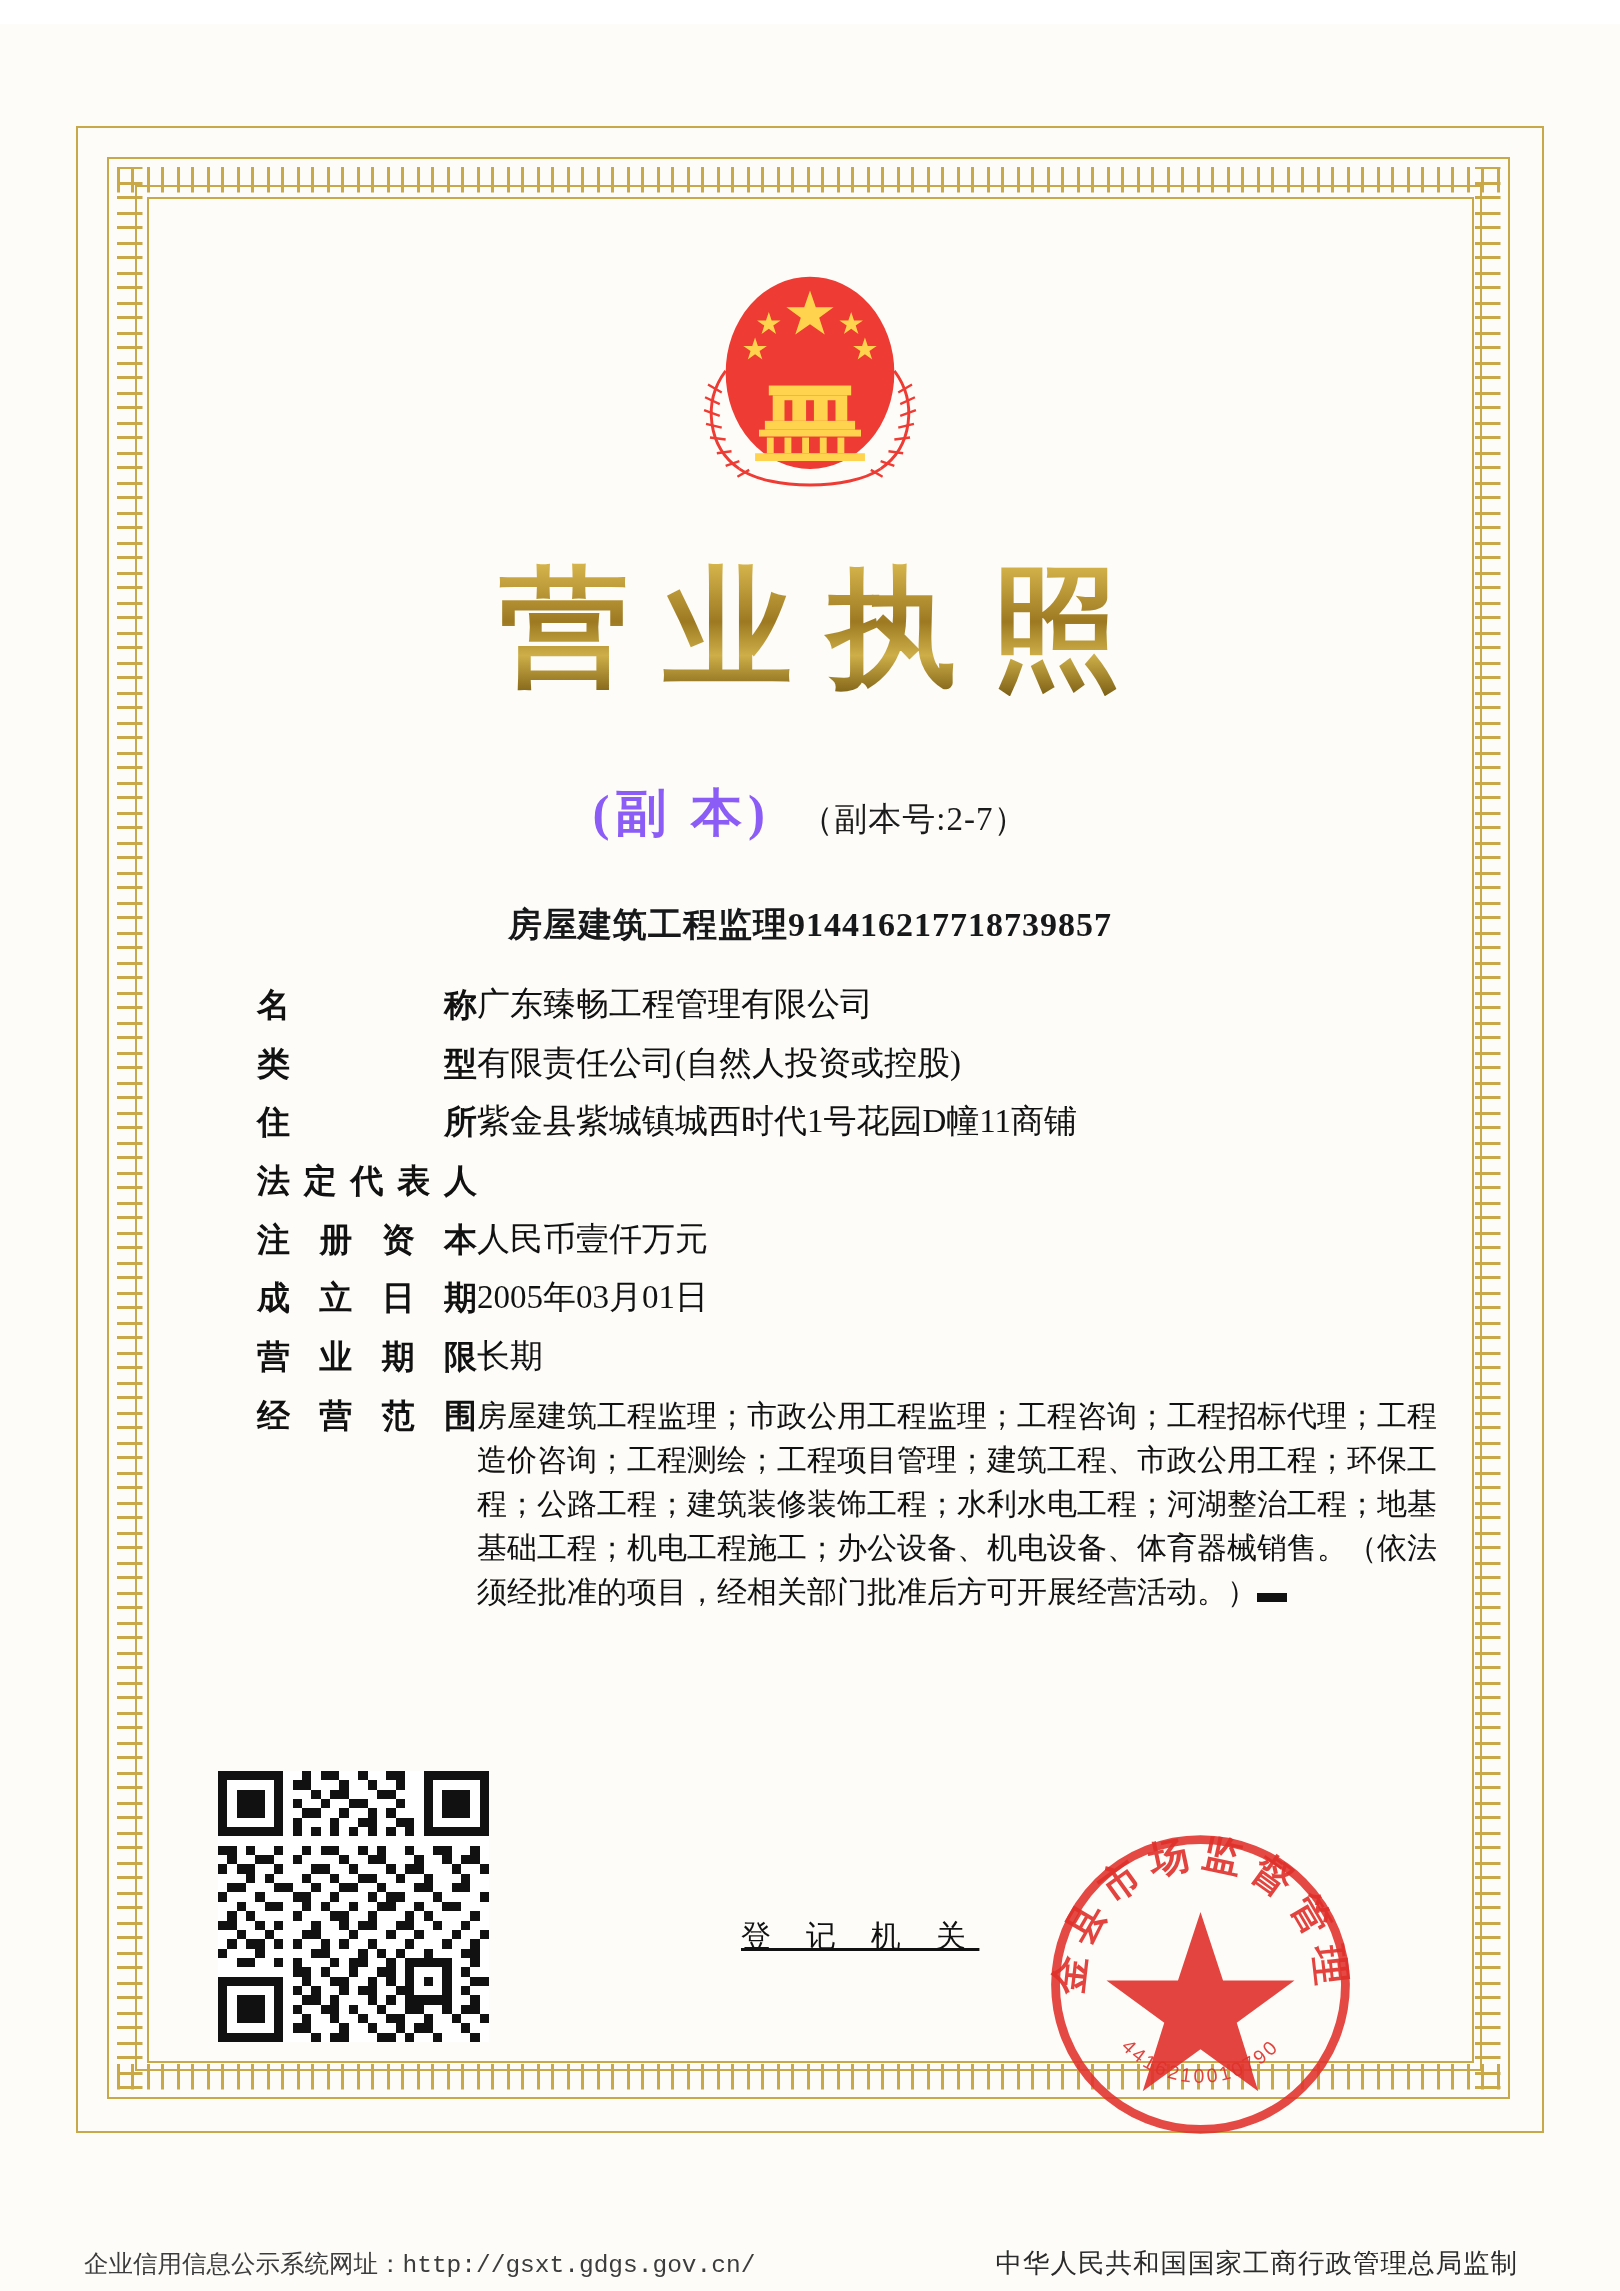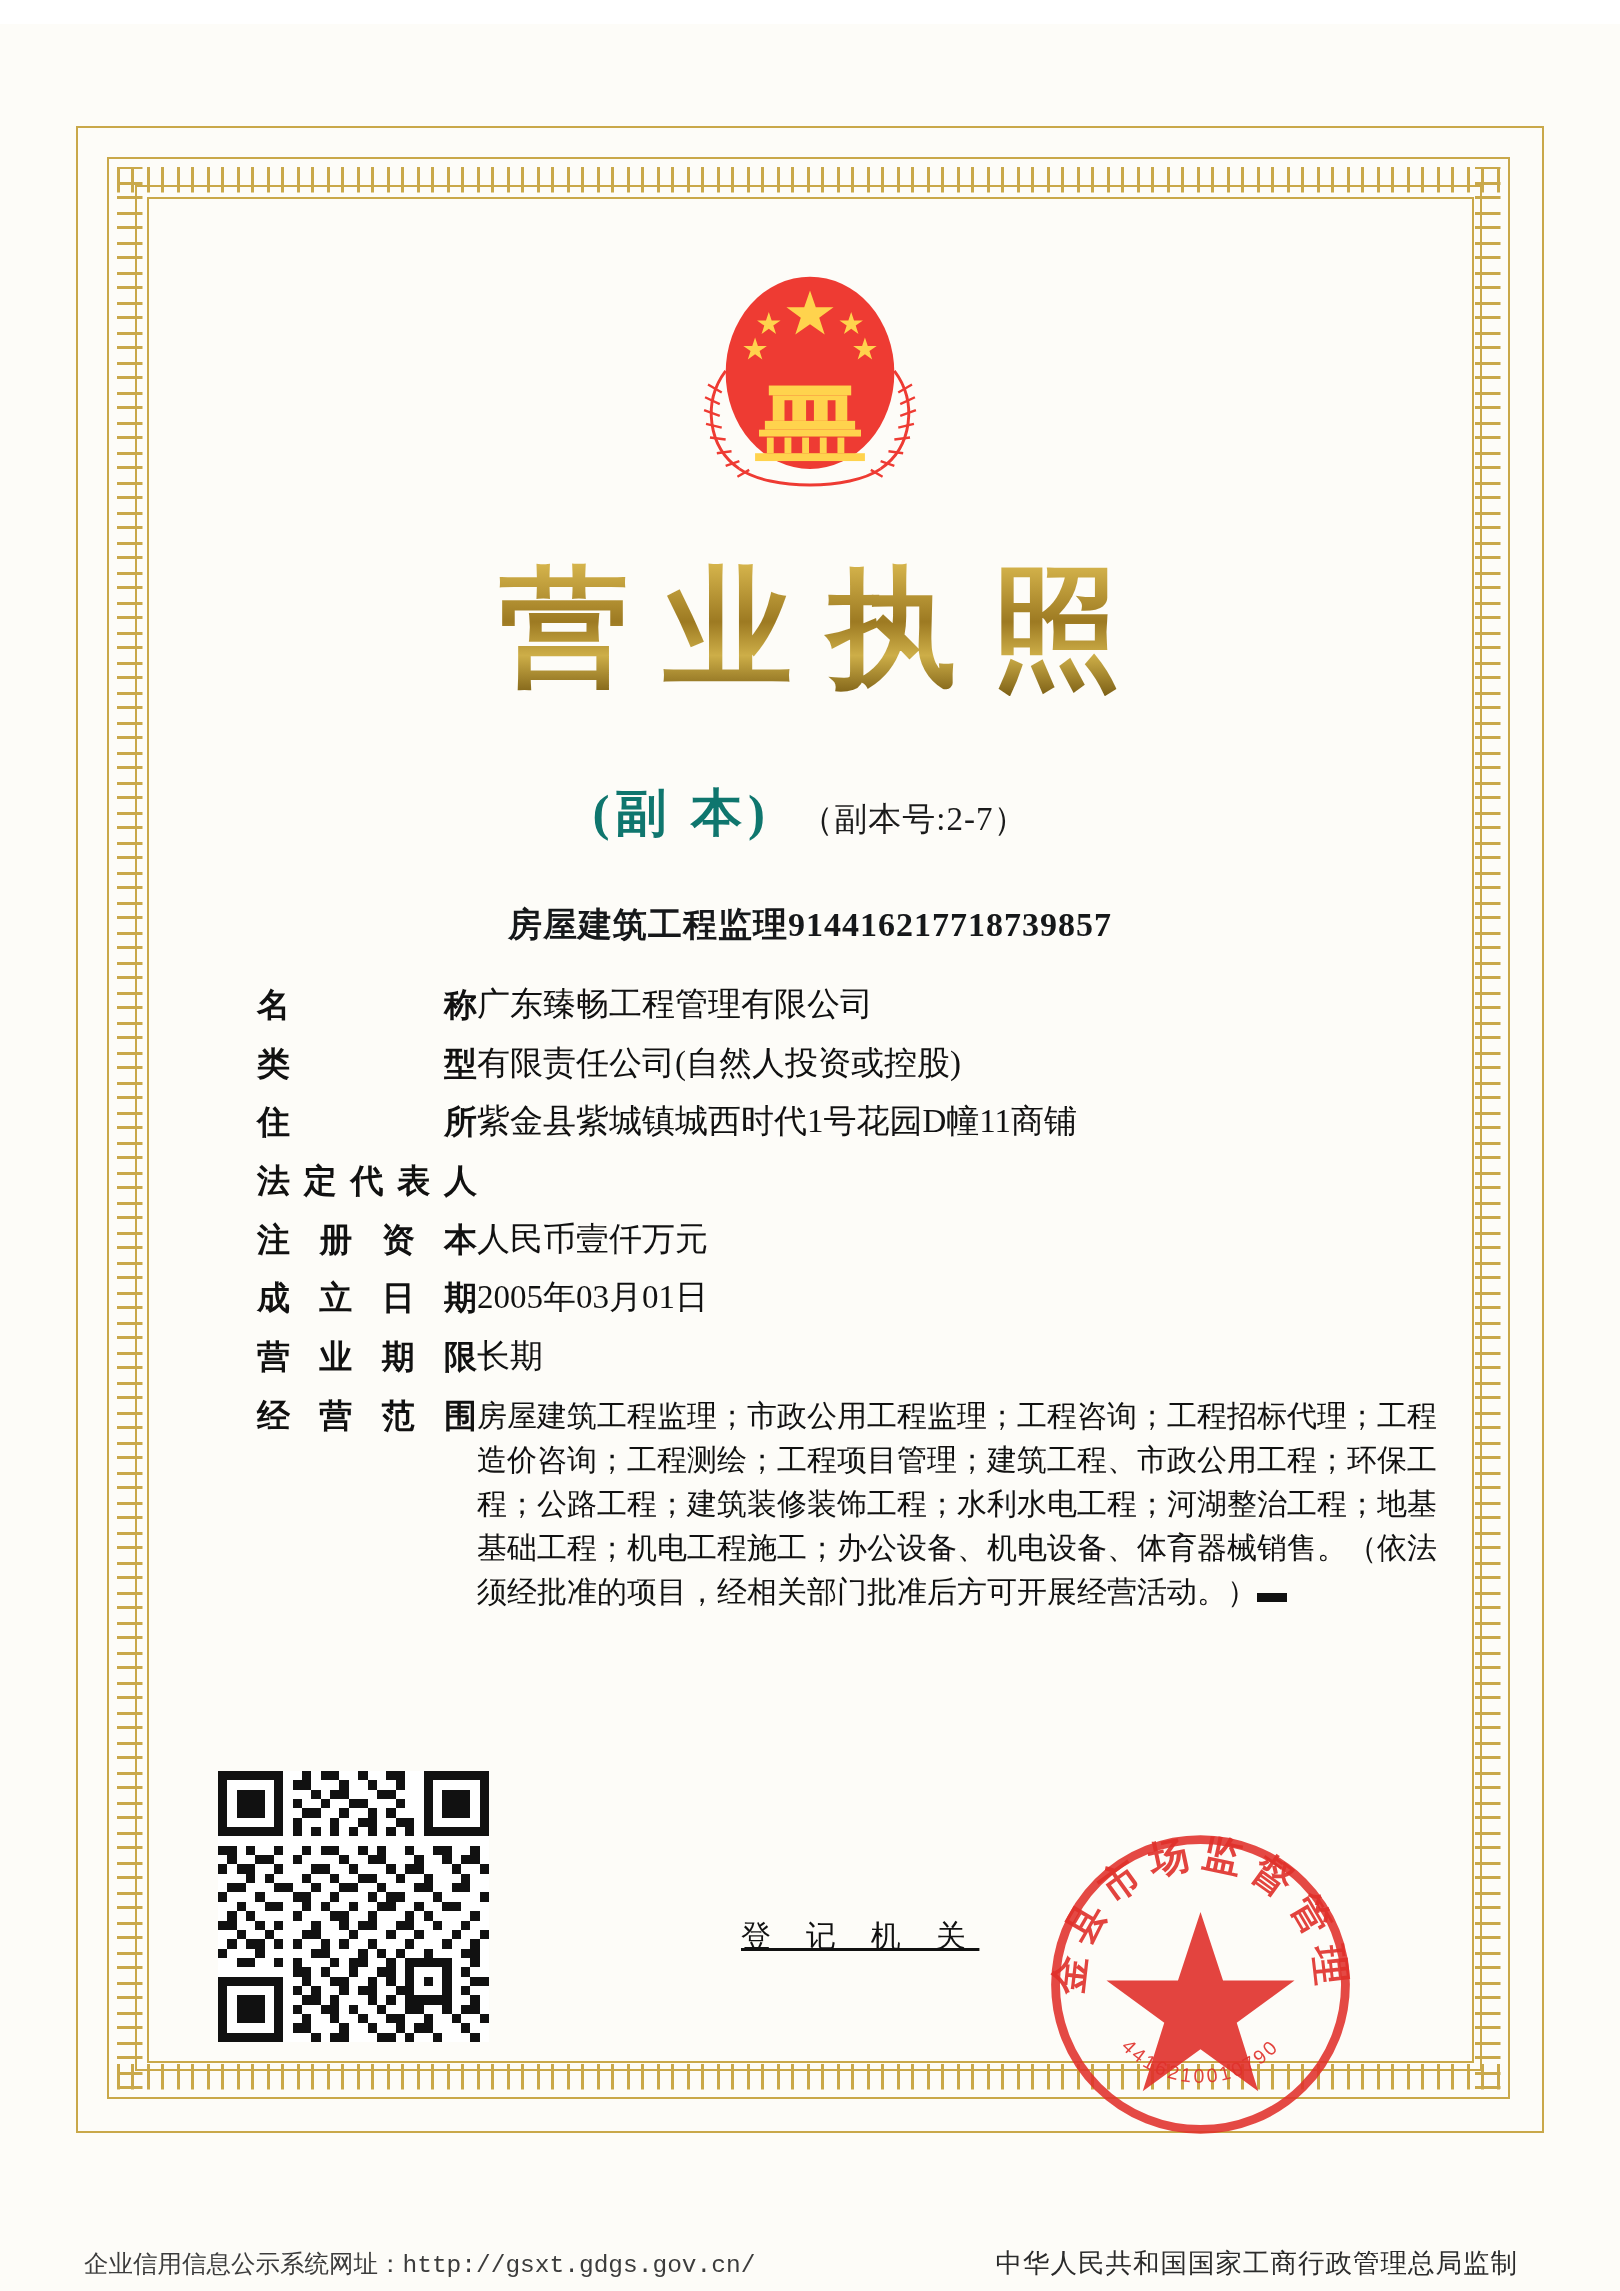--- a/index.html
+++ b/index.html
@@ -113,21 +113,21 @@
     position: absolute;
     left: 0;
     top: 755px;
     width: 100%;
     text-align: center;
     white-space: nowrap;
   }
   .subtitle {
     font-size: 51px;
     font-weight: bold;
-    color: #0f766e;
+    color: #8b5cf6;
     letter-spacing: 5.9px;
   }
   .copy-no {
     font-size: 33px;
     color: #1b1b1b;
     margin-left: 25.5px;
     letter-spacing: 1px;
   }
 
   

